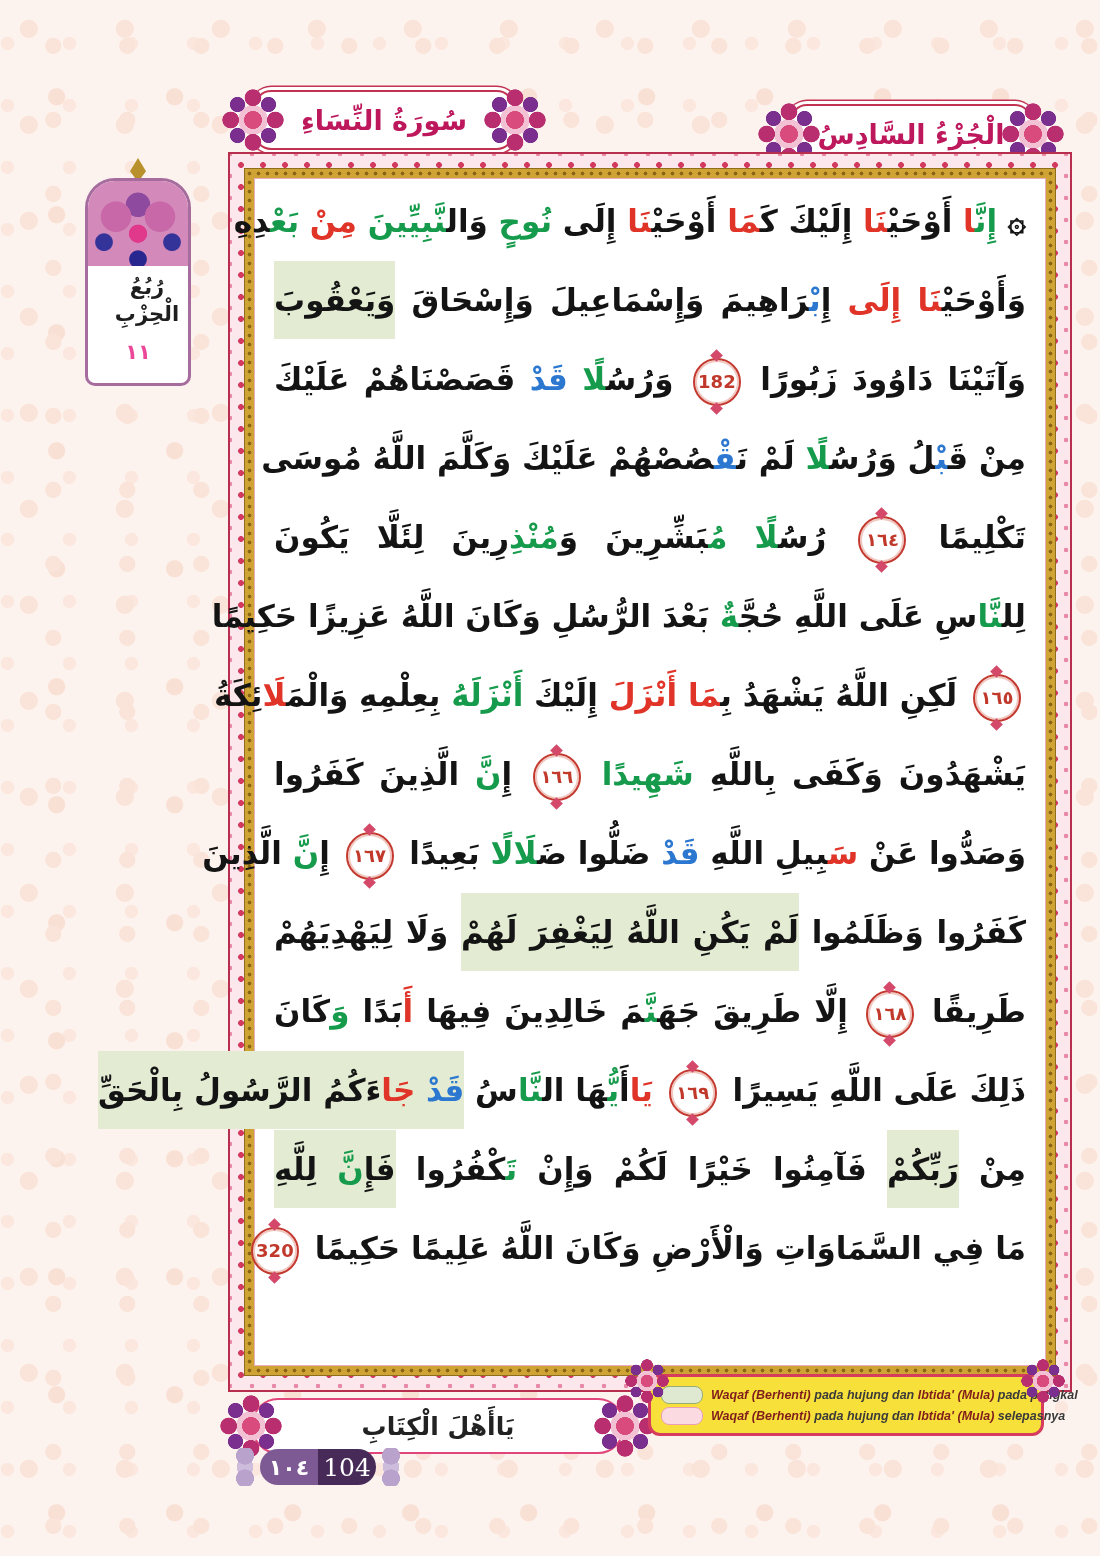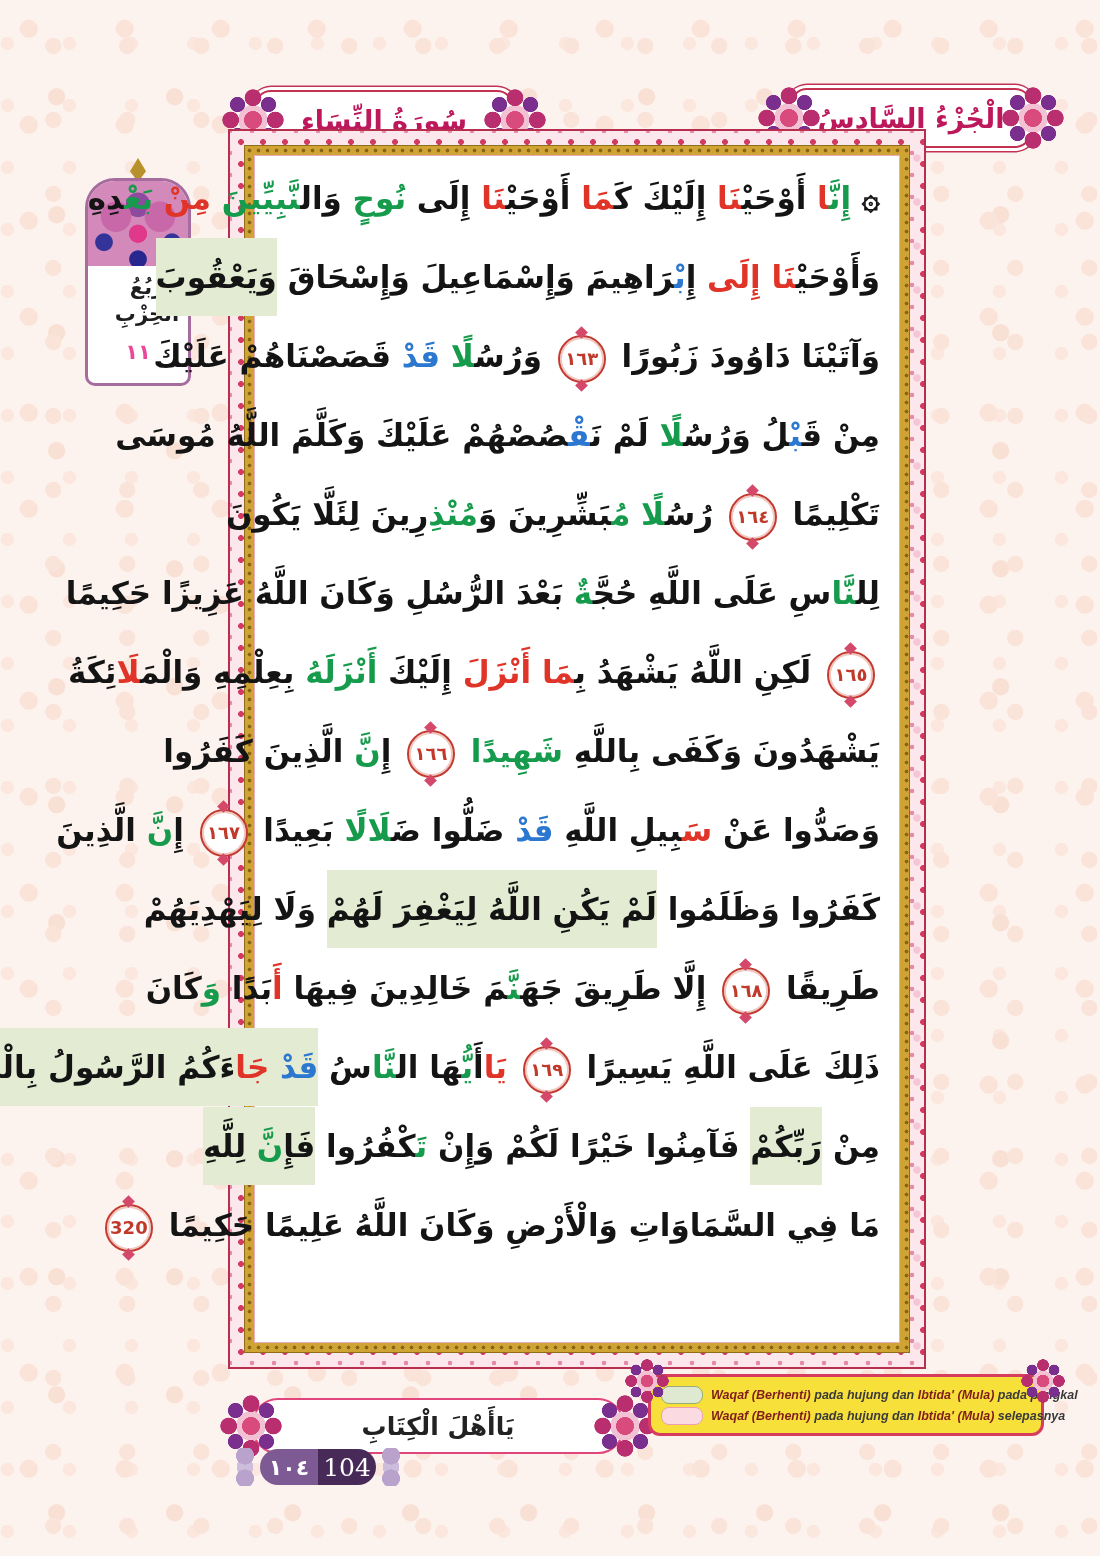--- a/index.html
+++ b/index.html
@@ -17,21 +17,21 @@
 
   
   .cartouche{
     position:absolute;height:56px;background:#fff;
     border:2px solid #c23352;border-radius:17px;
     box-shadow:0 0 0 3px #fff,0 0 0 4.5px #c23352;
     display:flex;align-items:center;justify-content:center;
   }
   .cart-text{font-size:27px;font-weight:700;color:#be185d;direction:rtl;}
   .surah-cart{left:254px;top:90px;width:256px;}
-  .juz-cart{left:790px;top:88px;width:238px;}
+  .juz-cart{left:790px;top:104px;width:238px;}
   .flower{
     position:absolute;width:62px;height:62px;top:50%;transform:translateY(-50%);
     background:
       radial-gradient(circle at 50% 14%, #b82e6e 0 13%, transparent 14%),
       radial-gradient(circle at 86% 50%, #b82e6e 0 13%, transparent 14%),
       radial-gradient(circle at 50% 86%, #b82e6e 0 13%, transparent 14%),
       radial-gradient(circle at 14% 50%, #b82e6e 0 13%, transparent 14%),
       radial-gradient(circle at 25% 25%, #7a2f8f 0 11%, transparent 12%),
       radial-gradient(circle at 75% 25%, #7a2f8f 0 11%, transparent 12%),
       radial-gradient(circle at 25% 75%, #7a2f8f 0 11%, transparent 12%),
@@ -61,21 +61,21 @@
       radial-gradient(circle at 50% 28%, #8d4a9e 0 15%, transparent 16%),
       radial-gradient(circle at 16% 72%, #33339a 0 8%, transparent 9%),
       radial-gradient(circle at 84% 72%, #33339a 0 8%, transparent 9%),
       radial-gradient(circle at 50% 62%, #e0388a 0 12%, transparent 13%),
       #d389b9;
   }
   .mm-text{margin-top:8px;text-align:center;font-size:21px;font-weight:700;color:#1e1e1e;line-height:1.3;direction:rtl;margin-left:18px;}
   .mm-num{text-align:center;font-size:21px;font-weight:700;color:#ec4899;margin-top:12px;}
 
   
-  .main-frame{position:absolute;left:228px;top:129px;width:698px;height:1240px;}
+  .main-frame{position:absolute;left:228px;top:152px;width:844px;height:1240px;}
   .frame-outer{
     position:absolute;inset:0;border:2px solid #b82e4e;
     background-color:#fbe7ec;
     background-image:
       radial-gradient(circle, #d23b5f 2.6px, transparent 3.2px),
       radial-gradient(circle, #e989a8 2px, transparent 2.6px),
       radial-gradient(circle, #f6c6d6 3.4px, transparent 4px);
     background-size:22px 22px,22px 22px,44px 44px;
     background-position:0 0,11px 11px,5px 5px;
   }
@@ -190,21 +190,21 @@
     </div>
   </div>
 
   <div class="main-frame">
     <div class="frame-outer"></div>
     <div class="frame-gold"></div>
     <div class="frame-inner"></div>
     <div class="quran-lines">
         <div class="qline"><span class="seg c-k">۞ </span><span class="seg c-g">إِنَّ</span><span class="seg c-r">ا </span><span class="seg c-k">أَوْحَيْ</span><span class="seg c-r">نَا </span><span class="seg c-k">إِلَيْكَ </span><span class="seg c-k">كَ</span><span class="seg c-r">مَا </span><span class="seg c-k">أَوْحَيْ</span><span class="seg c-r">نَا </span><span class="seg c-k">إِلَى </span><span class="seg c-g">نُوحٍ </span><span class="seg c-k">وَال</span><span class="seg c-g">نَّبِيِّينَ </span><span class="seg c-r">مِنْ </span><span class="seg c-g">بَعْ</span><span class="seg c-k">دِهِ</span></div>
         <div class="qline"><span class="seg c-k">وَأَوْحَيْ</span><span class="seg c-r">نَا </span><span class="seg c-r">إِلَى </span><span class="seg c-k">إِ</span><span class="seg c-b">بْ</span><span class="seg c-k">رَاهِيمَ </span><span class="seg c-k">وَإِسْمَاعِيلَ وَإِسْحَاقَ </span><span class="seg c-k hl">وَيَعْقُوبَ</span></div>
-        <div class="qline"><span class="seg c-k">وَآتَيْنَا دَاوُودَ زَبُورًا </span><span class="vmark"><span class="vnum">١٦٣</span></span><span class="seg c-k"> وَرُسُ</span><span class="seg c-g">لًا </span><span class="seg c-b">قَدْ </span><span class="seg c-k">قَصَصْنَاهُمْ عَلَيْكَ</span></div>
+        <div class="qline"><span class="seg c-k">وَآتَيْنَا دَاوُودَ زَبُورًا </span><span class="vmark"><span class="vnum">182</span></span><span class="seg c-k"> وَرُسُ</span><span class="seg c-g">لًا </span><span class="seg c-b">قَدْ </span><span class="seg c-k">قَصَصْنَاهُمْ عَلَيْكَ</span></div>
         <div class="qline"><span class="seg c-k">مِنْ قَ</span><span class="seg c-b">بْ</span><span class="seg c-k">لُ </span><span class="seg c-k">وَرُسُ</span><span class="seg c-g">لًا </span><span class="seg c-k">لَمْ نَ</span><span class="seg c-b">قْ</span><span class="seg c-k">صُصْهُمْ </span><span class="seg c-k">عَلَيْكَ وَكَلَّمَ اللَّهُ مُوسَى</span></div>
         <div class="qline"><span class="seg c-k">تَكْلِيمًا </span><span class="vmark"><span class="vnum">١٦٤</span></span><span class="seg c-k"> رُسُ</span><span class="seg c-g">لًا </span><span class="seg c-g">مُ</span><span class="seg c-k">بَشِّرِينَ </span><span class="seg c-k">وَ</span><span class="seg c-g">مُنْذِ</span><span class="seg c-k">رِينَ </span><span class="seg c-k">لِئَلَّا يَكُونَ</span></div>
         <div class="qline"><span class="seg c-k">لِل</span><span class="seg c-g">نَّا</span><span class="seg c-k">سِ </span><span class="seg c-k">عَلَى اللَّهِ </span><span class="seg c-k">حُجَّ</span><span class="seg c-g">ةٌ </span><span class="seg c-k">بَعْدَ الرُّسُلِ </span><span class="seg c-k">وَكَانَ اللَّهُ عَزِيزًا حَكِيمًا</span></div>
         <div class="qline"><span class="vmark"><span class="vnum">١٦٥</span></span><span class="seg c-k"> لَكِنِ اللَّهُ يَشْهَدُ بِ</span><span class="seg c-r">مَا </span><span class="seg c-r">أَنْزَلَ </span><span class="seg c-k">إِلَيْكَ </span><span class="seg c-g">أَنْزَلَهُ </span><span class="seg c-k">بِعِلْمِهِ </span><span class="seg c-k">وَالْمَ</span><span class="seg c-r">لَا</span><span class="seg c-k">ئِكَةُ</span></div>
         <div class="qline"><span class="seg c-k">يَشْهَدُونَ </span><span class="seg c-k">وَكَفَى بِاللَّهِ </span><span class="seg c-g">شَهِيدًا </span><span class="vmark"><span class="vnum">١٦٦</span></span><span class="seg c-k"> إِ</span><span class="seg c-g">نَّ </span><span class="seg c-k">الَّذِينَ كَفَرُوا</span></div>
         <div class="qline"><span class="seg c-k">وَصَدُّوا عَنْ </span><span class="seg c-r">سَ</span><span class="seg c-k">بِيلِ اللَّهِ </span><span class="seg c-b">قَدْ </span><span class="seg c-k">ضَلُّوا ضَ</span><span class="seg c-g">لَالًا </span><span class="seg c-k">بَعِيدًا </span><span class="vmark"><span class="vnum">١٦٧</span></span><span class="seg c-k"> إِ</span><span class="seg c-g">نَّ </span><span class="seg c-k">الَّذِينَ</span></div>
         <div class="qline"><span class="seg c-k">كَفَرُوا وَظَلَمُوا </span><span class="seg c-k hl">لَمْ يَكُنِ اللَّهُ لِيَغْفِرَ لَهُمْ</span><span class="seg c-k"> وَلَا لِيَهْدِيَهُمْ</span></div>
         <div class="qline"><span class="seg c-k">طَرِيقًا </span><span class="vmark"><span class="vnum">١٦٨</span></span><span class="seg c-k"> إِلَّا طَرِيقَ جَهَ</span><span class="seg c-g">نَّ</span><span class="seg c-k">مَ </span><span class="seg c-k">خَالِدِينَ فِيهَا </span><span class="seg c-r">أَ</span><span class="seg c-k">بَدًا </span><span class="seg c-g">وَ</span><span class="seg c-k">كَانَ</span></div>
         <div class="qline"><span class="seg c-k">ذَلِكَ عَلَى اللَّهِ يَسِيرًا </span><span class="vmark"><span class="vnum">١٦٩</span></span><span class="seg c-r"> يَا</span><span class="seg c-k">أَ</span><span class="seg c-g">يُّ</span><span class="seg c-k">هَا </span><span class="seg c-k">ال</span><span class="seg c-g">نَّا</span><span class="seg c-k">سُ </span><span class="seg c-b hl">قَدْ </span><span class="seg c-r hl">جَا</span><span class="seg c-k hl">ءَكُمُ الرَّسُولُ بِالْحَقِّ</span></div>
         <div class="qline"><span class="seg c-k">مِنْ </span><span class="seg c-k hl">رَبِّكُمْ</span><span class="seg c-k"> فَآمِنُوا خَيْرًا لَكُمْ </span><span class="seg c-k">وَإِنْ </span><span class="seg c-g">تَ</span><span class="seg c-k">كْفُرُوا </span><span class="seg c-k hl">فَإِ</span><span class="seg c-g hl">نَّ </span><span class="seg c-k hl">لِلَّهِ</span></div>

